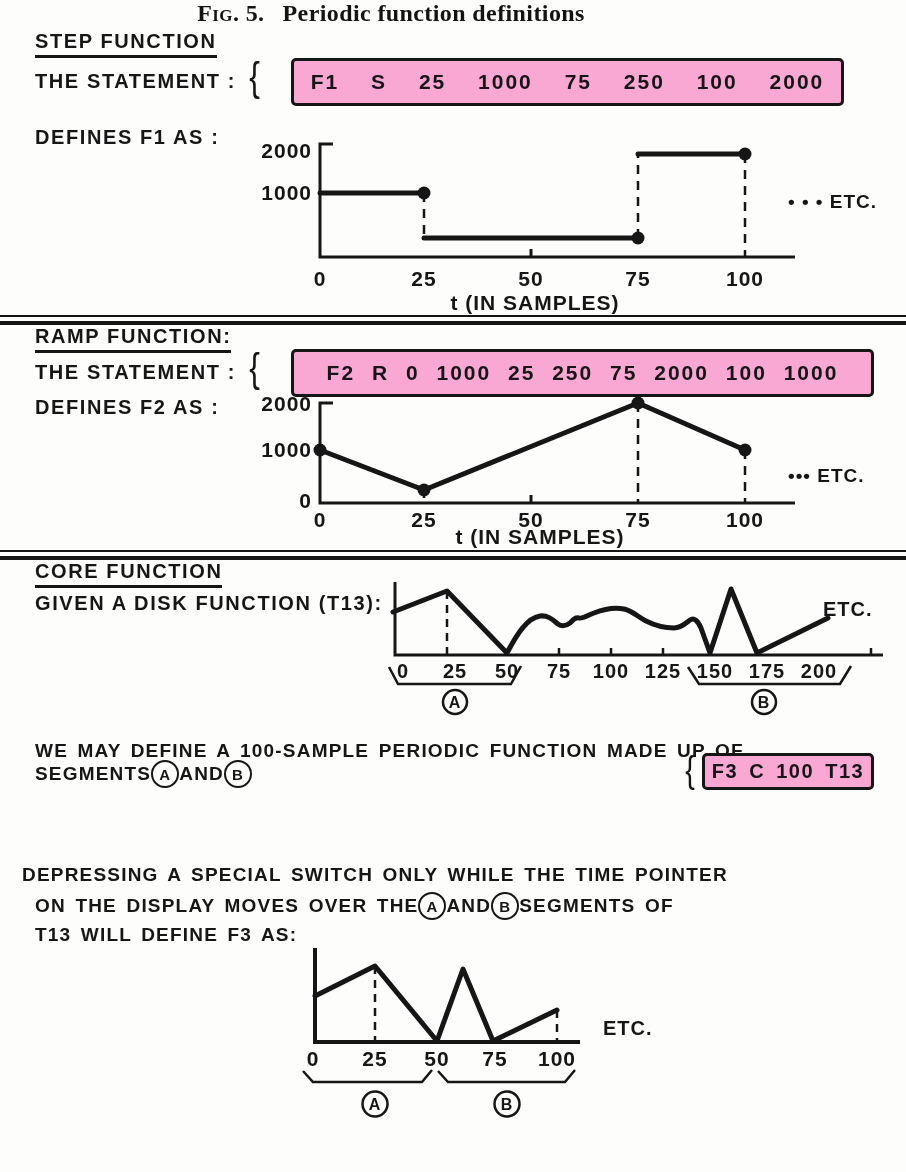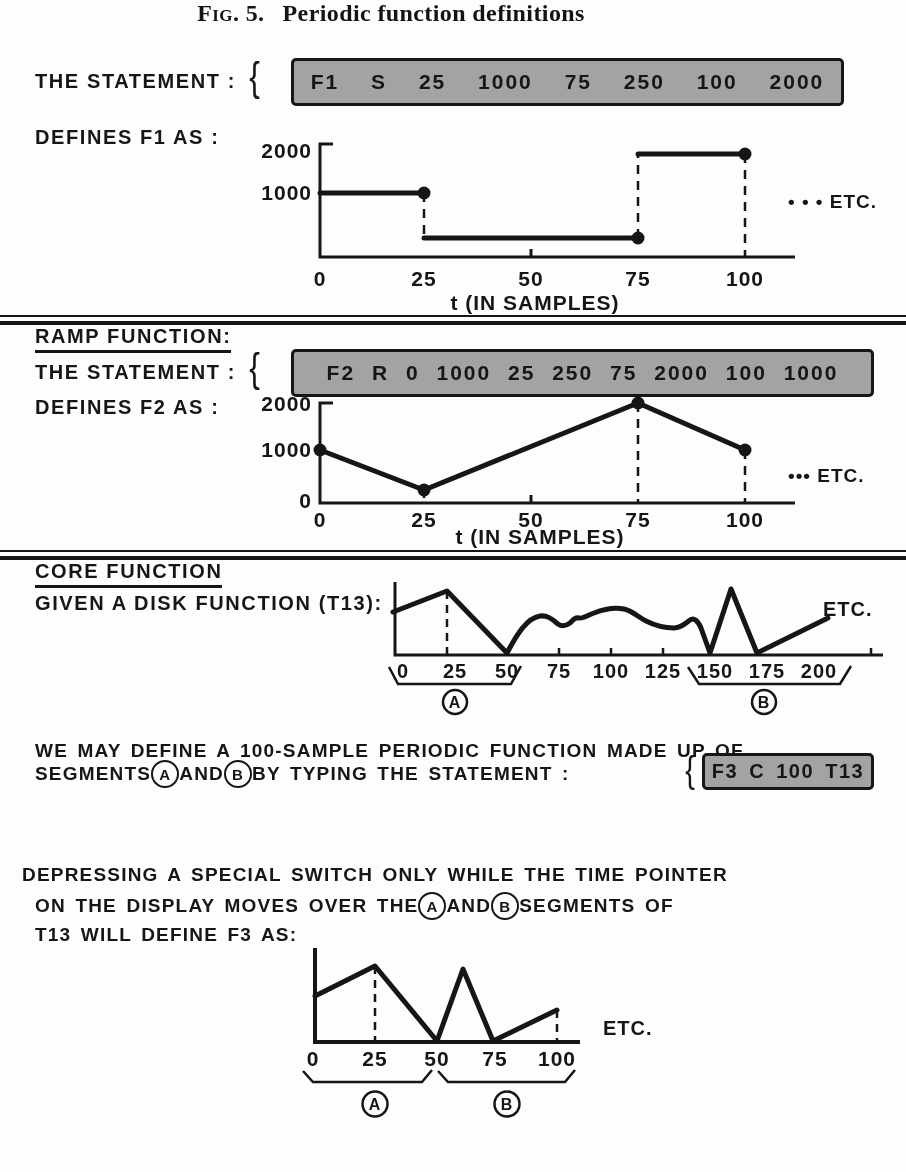--- a/index.html
+++ b/index.html
@@ -8,21 +8,21 @@
     color:#161616;font-family:"Liberation Sans",sans-serif;font-weight:700;
     overflow:hidden;
   }
   .heading{
     position:absolute;font-size:20px;letter-spacing:1.6px;white-space:nowrap;
     border-bottom:3px solid #161616;padding-bottom:2px;
   }
   .label{position:absolute;font-size:20px;letter-spacing:1.6px;white-space:nowrap;}
   .brace{position:absolute;font-size:40px;font-weight:400;line-height:1;transform:scaleX(.8);}
   .stmtbox{
-    position:absolute;border:3.5px solid #161616;border-radius:5px;background:#a3a3a3;
+    position:absolute;border:3.5px solid #161616;border-radius:5px;background:#f9a8d4;
     display:flex;align-items:center;justify-content:center;
     font-size:21px;letter-spacing:2px;white-space:nowrap;
   }
   .s1{word-spacing:24px;}
   .s2{word-spacing:9px;}
   .s3{word-spacing:4px;font-size:20px;letter-spacing:1.5px;}
   .rule{position:absolute;left:0;width:906px;height:4px;border-top:2.5px solid #161616;border-bottom:4.5px solid #161616;}
   .para{position:absolute;font-size:19px;letter-spacing:1.2px;word-spacing:3px;white-space:nowrap;}
   .flexline{display:flex;align-items:center;}
   .badge{
@@ -39,20 +39,21 @@
     font-family:"Liberation Serif",serif;font-weight:700;font-size:24px;color:#141414;
     letter-spacing:.4px;
   }
   .caption .figno{font-variant:small-caps;margin-right:18px;}
 </style>
 </head>
 <body>
 
 <div class="sheet">
 
+  <div class="heading" style="left:35px;top:30px;">STEP FUNCTION</div>
   <div class="label" style="left:35px;top:70px;">THE STATEMENT :</div>
   <div class="brace" style="left:248px;top:57px;">{</div>
   <div class="stmtbox s1" style="left:291px;top:58px;width:547px;height:42px;">
     <span>F1 S 25 1000 75 250 100 2000</span>
   </div>
   <div class="label" style="left:35px;top:126px;">DEFINES F1 AS :</div>
 
   <svg class="plot" style="left:240px;top:130px;" width="640" height="184" viewBox="0 0 640 184">
     <path d="M93,14 L80,14 L80,127 L555,127" fill="none" stroke="#161616" stroke-width="3"></path>
     <path d="M291,119 L291,127" fill="none" stroke="#161616" stroke-width="3"></path>
@@ -149,21 +150,20 @@
     <circle cx="379" cy="130" r="12" fill="none" stroke="#161616" stroke-width="2.5"></circle>
     <text x="379" y="136" text-anchor="middle" style="font-size:16px;">B</text>
   </svg>
 
   <div class="para" style="left:35px;top:740px;">WE MAY DEFINE A 100-SAMPLE PERIODIC FUNCTION MADE UP OF</div>
   <div class="para flexline" style="left:35px;top:760px;">
     <span>SEGMENTS</span>
     <span class="badge">A</span>
     <span>AND</span>
     <span class="badge">B</span>
-    <span>BY TYPING THE STATEMENT :</span>
   </div>
   <div class="brace" style="left:684px;top:752px;font-size:36px;">{</div>
   <div class="stmtbox s3" style="left:702px;top:753px;width:166px;height:31px;">
     <span>F3 C 100 T13</span>
   </div>
 
   <div class="para" style="left:22px;top:864px;">DEPRESSING A SPECIAL SWITCH ONLY WHILE THE TIME POINTER</div>
   <div class="para flexline" style="left:35px;top:892px;">
     <span>ON THE DISPLAY MOVES OVER THE</span>
     <span class="badge">A</span>

